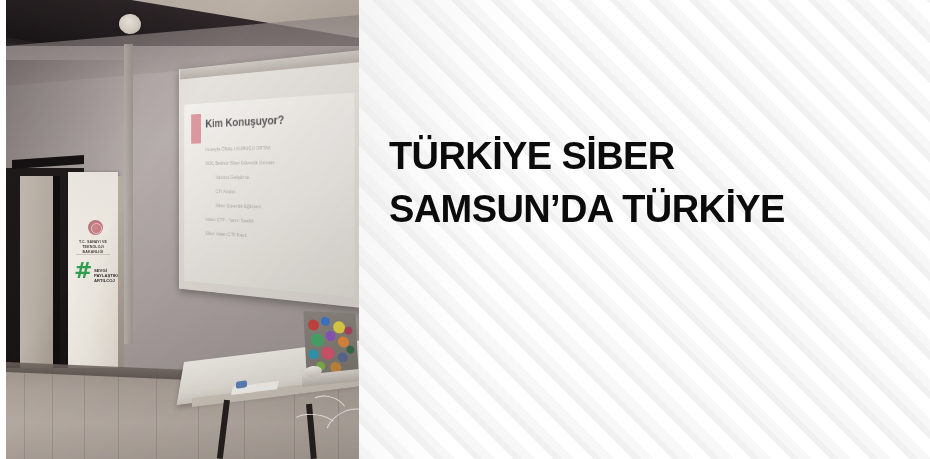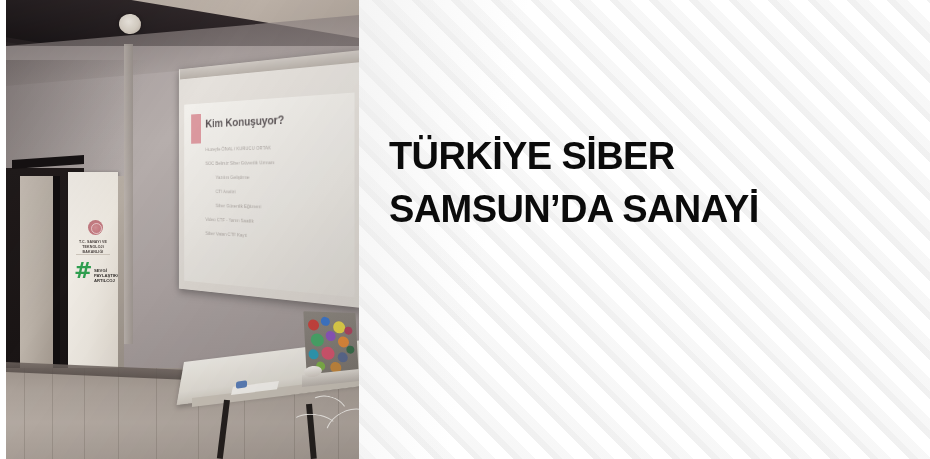--- a/index.html
+++ b/index.html
@@ -241,17 +241,17 @@
 
     <div class="photo-grade"></div>
   </div>
 
   <div class="panel">
     <div class="stripes"></div>
     <div class="panel-vig"></div>
 
     <div class="headline">
       <span class="hl">TÜRKİYE SİBER</span>
-      <span class="hl">SAMSUN’DA SANAYİ</span>
+      <span class="hl">SAMSUN’DA TÜRKİYE</span>
     </div>
   </div>
 
 </div>
 
 </body></html>

